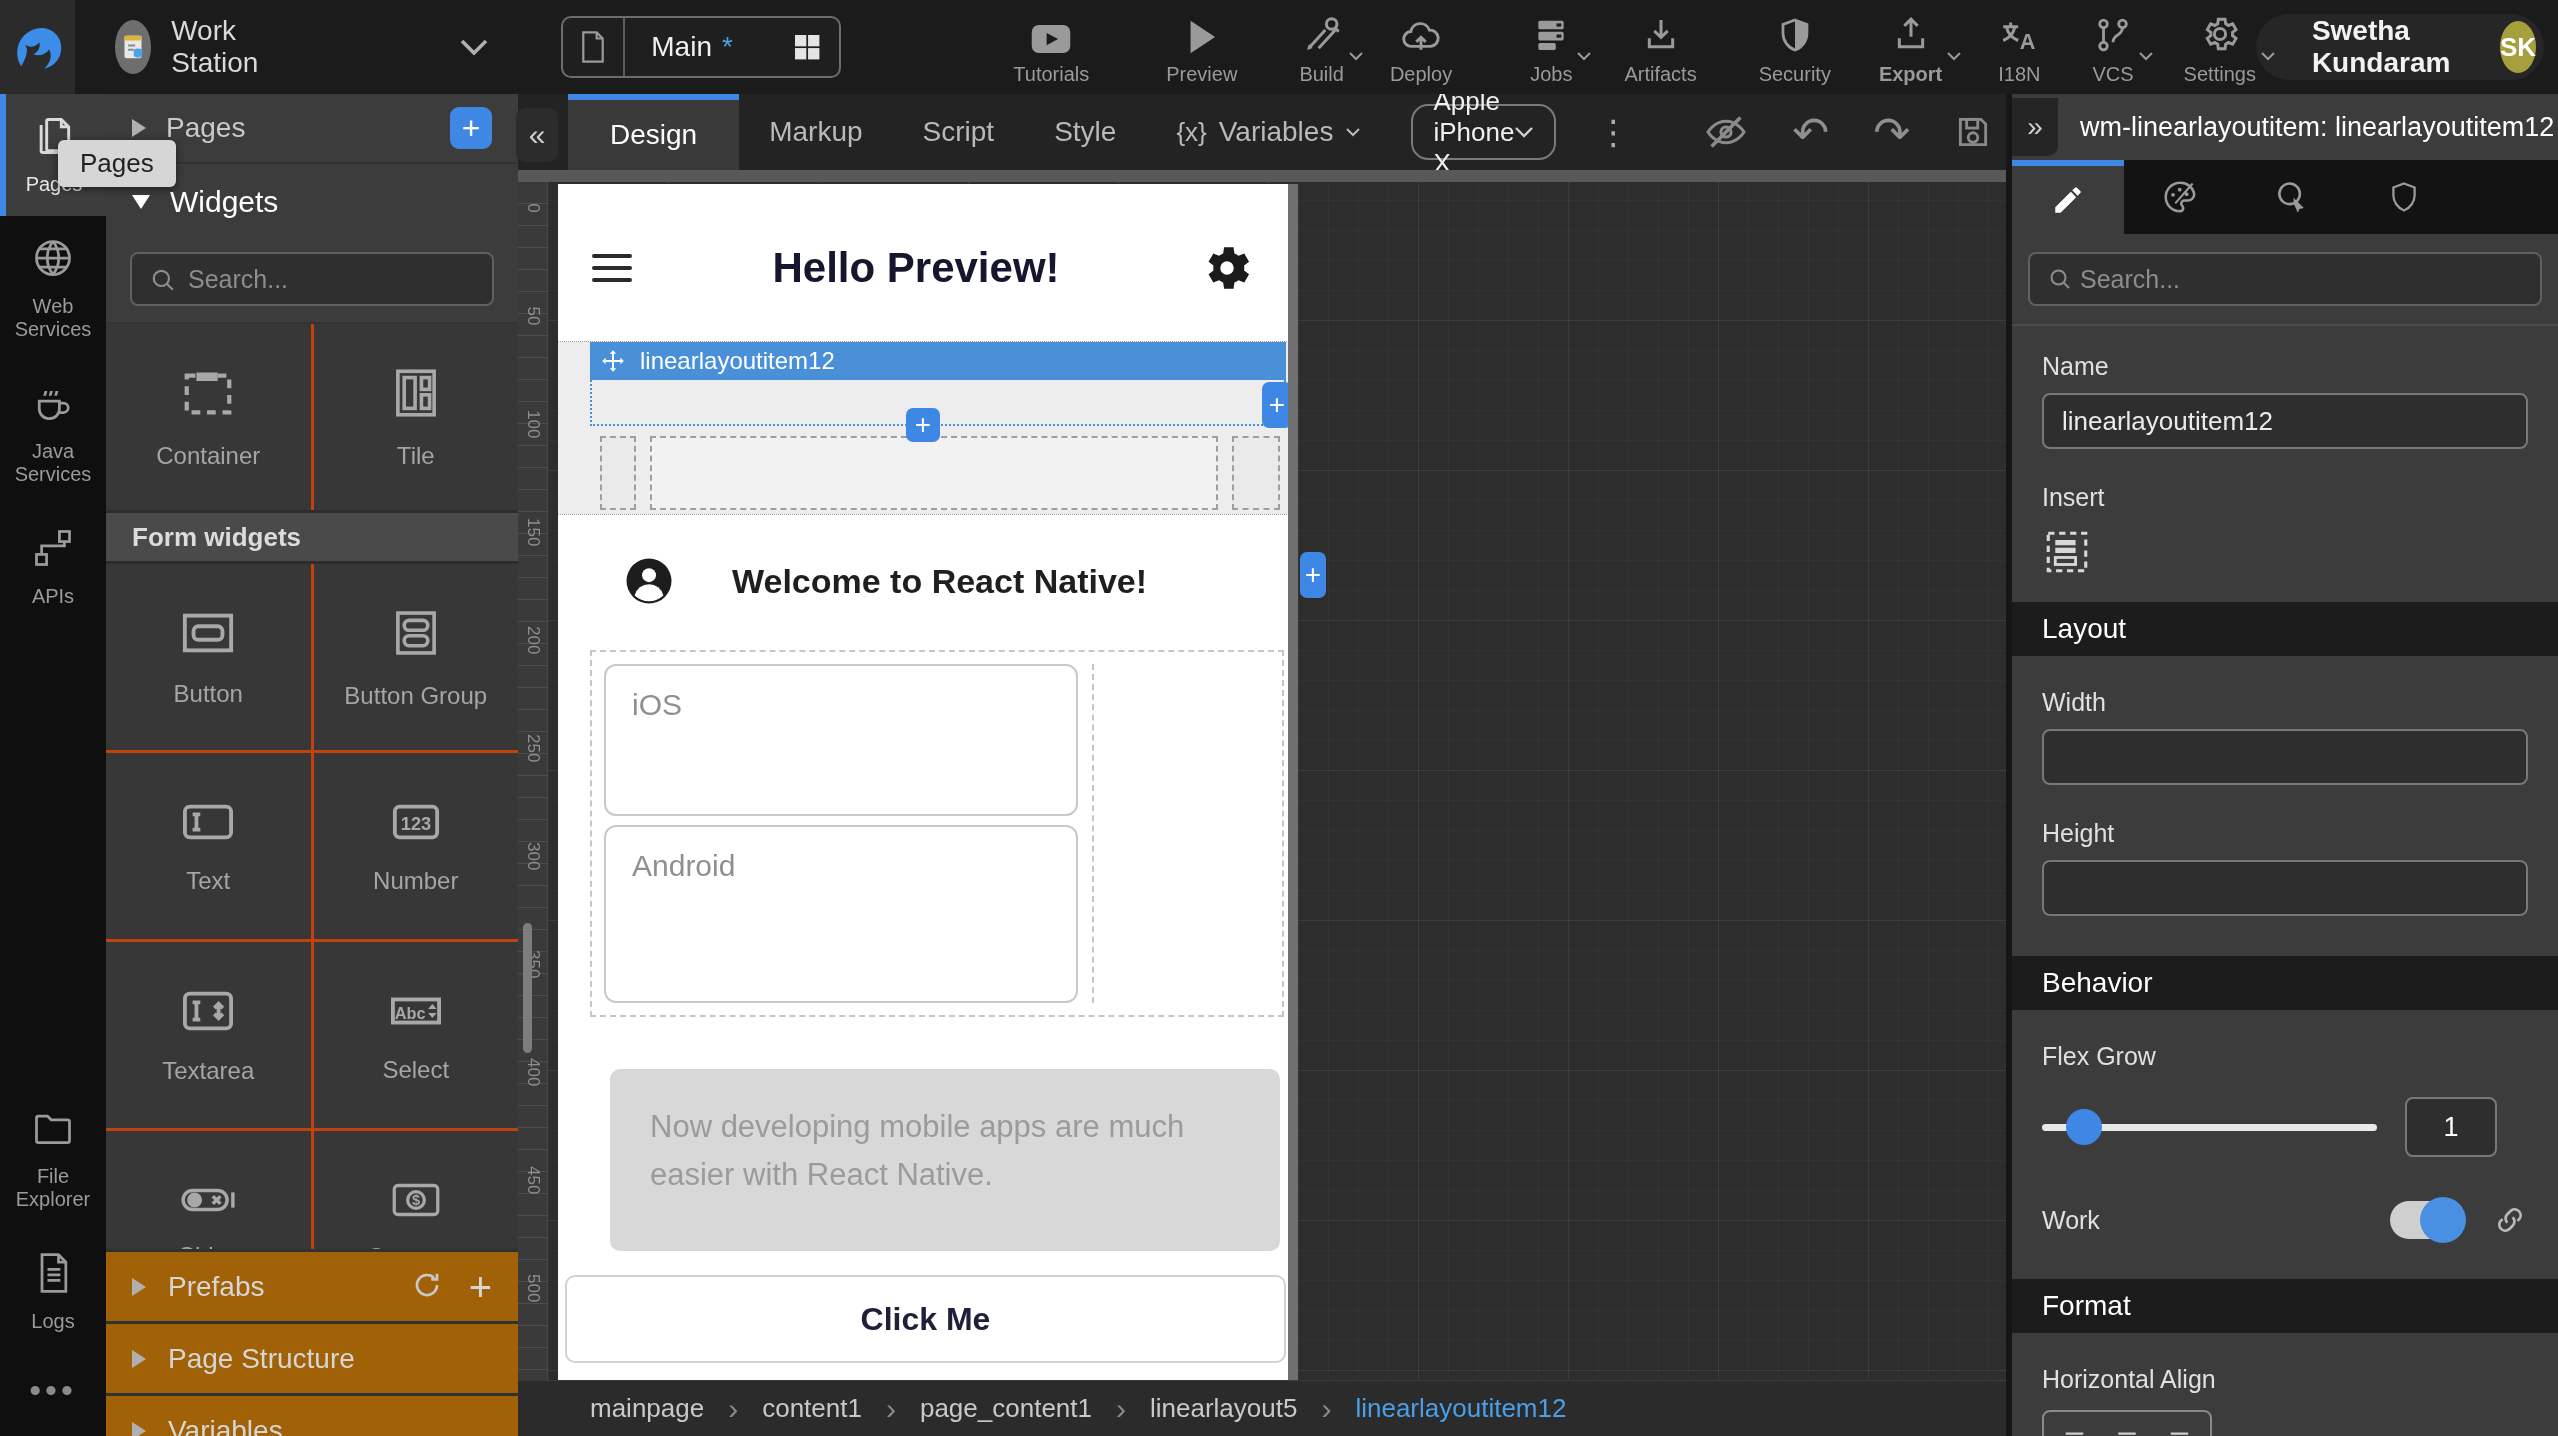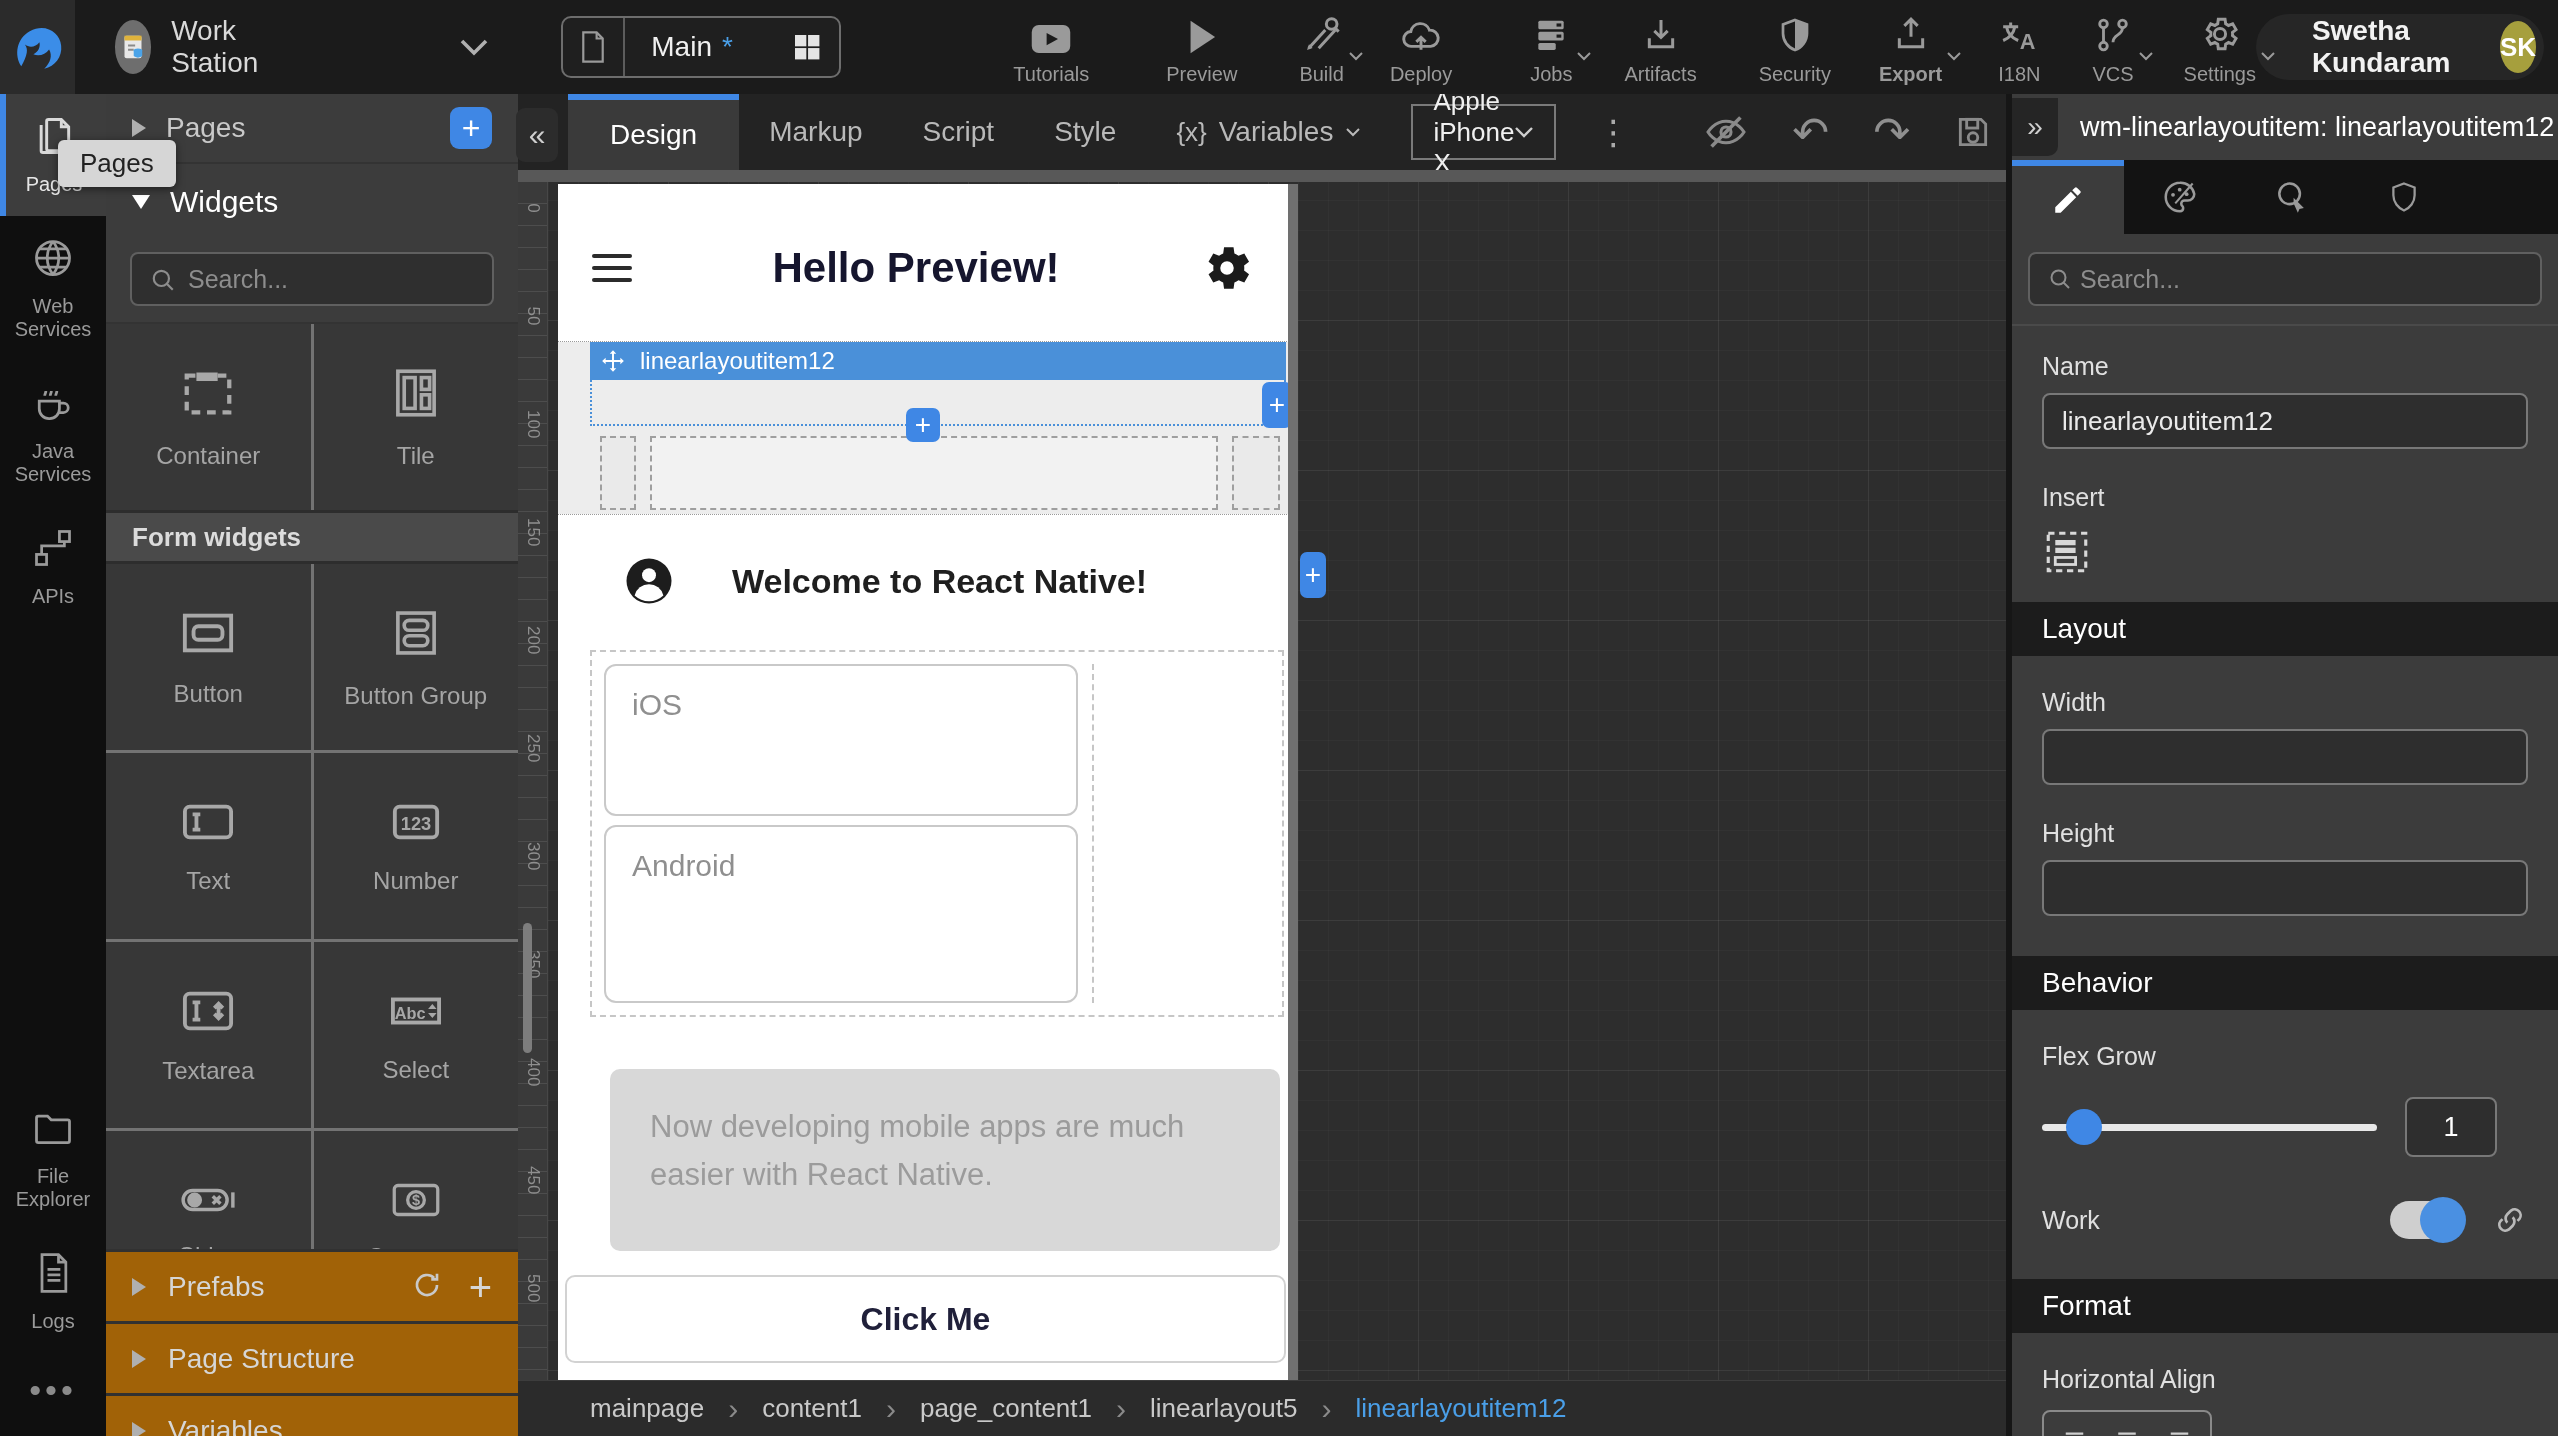--- a/index.html
+++ b/index.html
@@ -60,21 +60,21 @@
   .tri-r { width:0; height:0; border-left:14px solid #b0b0b0; border-top:9px solid transparent; border-bottom:9px solid transparent; }
   .tri-d { width:0; height:0; border-top:14px solid #ffffff; border-left:9px solid transparent; border-right:9px solid transparent; }
   .plus-blue { margin-left:auto; width:42px; height:42px; background:#3f87e5; border-radius:9px; color:#fff;
                font-size:32px; display:flex; align-items:center; justify-content:center; cursor:pointer; }
   .searchwrap { padding:12px 24px 16px; border-bottom:2px solid #333; position:relative; }
   .searchwrap svg { position:absolute; left:44px; top:27px; }
   .search-in { width:100%; height:54px; background:#2f2f2f; border:2px solid #606060; border-radius:8px;
                color:#cfcfcf; font-size:25px; padding-left:56px; outline:none; font-family:"Liberation Sans",sans-serif; }
   .search-in::placeholder { color:#8d8d8d; }
   .gridclip { height:925px; overflow:hidden; }
-  .tile-grid { display:grid; grid-template-columns:1fr 1fr; gap:3px; background:#737373; }
+  .tile-grid { display:grid; grid-template-columns:1fr 1fr; gap:3px; background:#c2410c; }
   .wtile { background:#373737; height:186px; display:flex; flex-direction:column; align-items:center;
            justify-content:center; gap:20px; cursor:grab; }
   .wtile .wlabel { color:#a5a5a5; font-size:24px; }
   .form-head { height:54px; background:#4a4a4a; color:#dcdcdc; font-size:26px; font-weight:bold;
                display:flex; align-items:center; padding-left:26px; border-top:3px solid #2d2d2d; border-bottom:3px solid #2d2d2d; }
   .foot-row { height:72px; border-top:3px solid #313131; display:flex; align-items:center; gap:22px;
               padding:0 26px; cursor:pointer; background:#a16207; }
   .foot-row .flabel { color:#d6d6d6; font-size:28px; }
   .foot-icons { margin-left:auto; display:flex; align-items:center; gap:26px; }
   .plus-plain { color:#d6d6d6; font-size:40px; font-weight:300; line-height:1; cursor:pointer; }
@@ -83,21 +83,21 @@
                    border-radius:9px; color:#cfcfcf; font-size:30px; display:flex; align-items:center;
                    justify-content:center; z-index:30; cursor:pointer; }
 
   
   .editor { position:absolute; left:518px; top:94px; width:1488px; bottom:0; background:#262626; }
   .dtoolbar { height:76px; background:#232323; display:flex; align-items:center; padding-left:50px; }
   .dtab { height:76px; display:flex; align-items:center; justify-content:center; padding:0 30px;
           color:#b9b9b9; font-size:28px; cursor:pointer; gap:12px; }
   .dtab.active { background:#3a3a3a; border-top:6px solid #3f87e5; color:#fff; padding:0 42px; }
   .vars-prefix { font-size:26px; color:#b9b9b9; }
-  .device-select { margin-left:20px; width:302px; height:56px; border:2px solid #7a7a7a; border-radius:0;
+  .device-select { margin-left:20px; width:302px; height:56px; border:2px solid #7a7a7a; border-radius:17px;
                    display:flex; align-items:center; padding:0 20px; color:#f0f0f0; font-size:26px; cursor:pointer; }
   .device-select .chev { margin-left:auto; }
   .kebab { color:#aaa; font-size:34px; margin-left:40px; cursor:pointer; letter-spacing:0; }
   .tb-div { width:2px; height:42px; background:#555; margin:0 26px; }
   .ticon { margin:0 22px; cursor:pointer; display:flex; align-items:center; }
   .glyph-undo { color:#8f8f8f; font-size:44px; font-family:"DejaVu Sans",sans-serif; }
 
   .canvas { position:absolute; left:0; top:76px; right:0; height:1210px; background-color:#2d2d2d;
             background-image:
               linear-gradient(rgba(255,255,255,0.05) 1px, transparent 1px),

